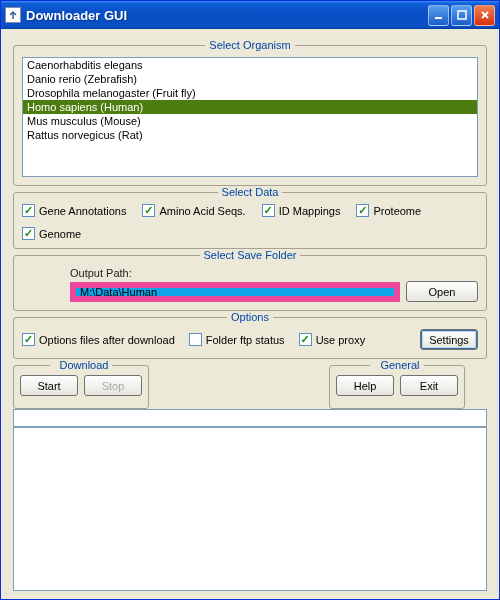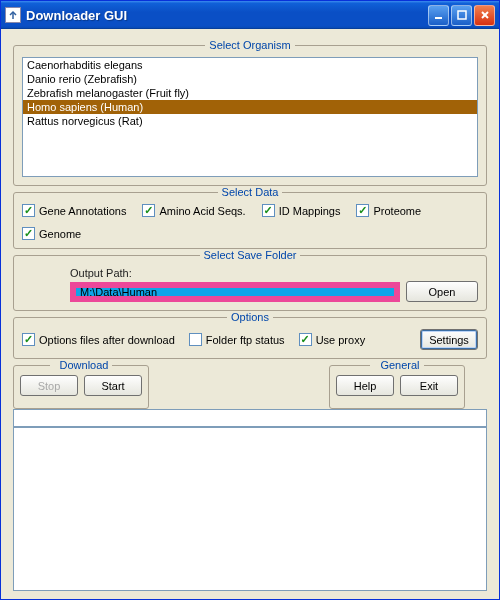--- a/index.html
+++ b/index.html
@@ -77,21 +77,21 @@
     height: 120px;
     overflow-y: scroll;
     overflow-x: hidden;
   }
   .listitem {
     padding: 1px 4px;
     cursor: default;
     white-space: nowrap;
   }
   .listitem.selected {
-    background: #a16207;
+    background: #4d7c0f;
     color: white;
   }
   .checkrow {
     display: flex;
     flex-wrap: wrap;
     gap: 10px 16px;
     align-items: center;
   }
   .chk {
     display: inline-flex;
@@ -193,22 +193,23 @@
     </div>
   </div>
 
   <div class="clientarea">
 
     <fieldset>
       <legend>Select Organism</legend>
       <div class="listbox" id="organism-list">
           <div class="listitem">Caenorhabditis elegans</div>
           <div class="listitem">Danio rerio (Zebrafish)</div>
-          <div class="listitem">Zebrafish melanogaster (Fruit fly)</div>
+          <div class="listitem">Drosophila melanogaster (Fruit fly)</div>
           <div class="listitem selected">Homo sapiens (Human)</div>
+          <div class="listitem">Mus musculus (Mouse)</div>
           <div class="listitem">Rattus norvegicus (Rat)</div>
         </div>
     </fieldset>
 
     <fieldset>
       <legend>Select Data</legend>
       <div class="checkrow" id="data-checks">
           <label class="chk">
             <span class="chkbox">✓</span>
             <span>Gene Annotations</span>
@@ -260,22 +261,22 @@
         </label>
         <span class="spacer"></span>
         <button class="btn focus">Settings</button>
       </div>
     </fieldset>
 
     <div class="twogroups">
       <fieldset style="padding:4px 6px 6px 6px;">
         <legend class="legend-left">Download</legend>
         <div class="btnrow">
+          <button class="btn">Start</button>
           <button class="btn disabled">Stop</button>
-          <button class="btn">Start</button>
         </div>
       </fieldset>
       <fieldset style="padding:4px 6px 12px 6px;">
         <legend class="legend-left">General</legend>
         <div class="btnrow right">
           <button class="btn">Help</button>
           <button class="btn">Exit</button>
         </div>
       </fieldset>
     </div>

